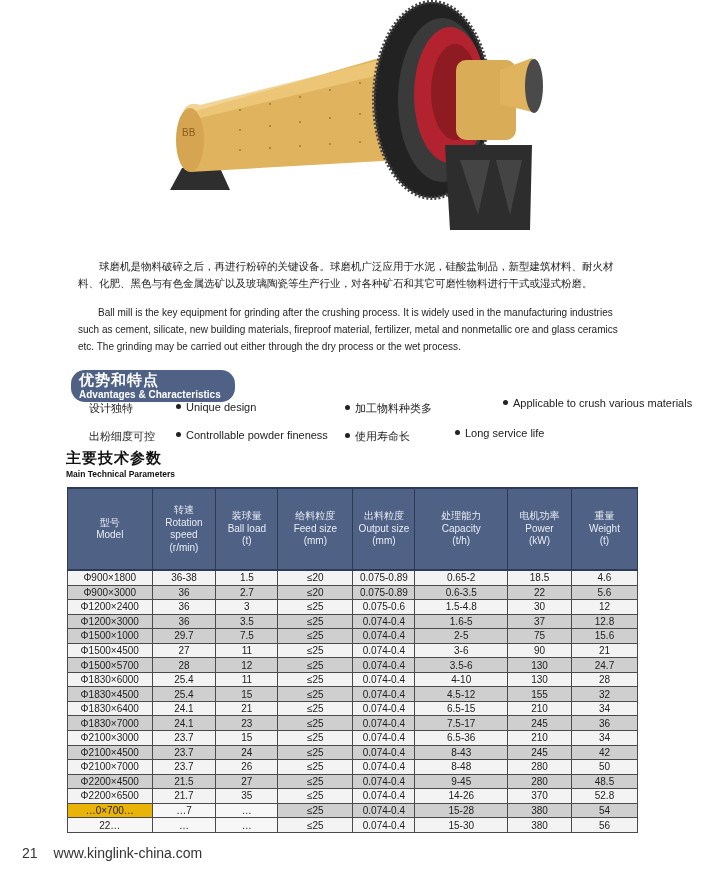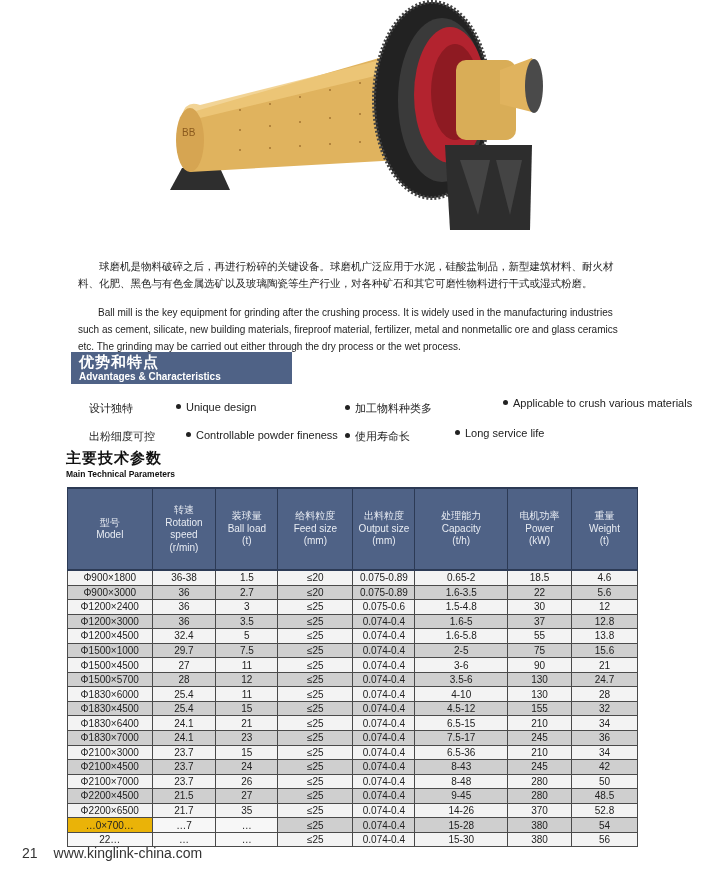--- a/index.html
+++ b/index.html
@@ -2,21 +2,21 @@
 <html><head>
 <meta charset="utf-8">
 <style>
   html, body { margin:0; padding:0; background:#ffffff; }
   body { width:702px; height:875px; position:relative; overflow:hidden;
          font-family:"Liberation Sans", "DejaVu Sans", sans-serif; color:#222; }
   .hero { position:absolute; left:160px; top:0; width:390px; height:235px; }
   .intro { position:absolute; left:66px; top:246px; width:576px; font-size:10.5px; line-height:17px; color:#1d1d1d; }
   .intro p { margin:12px; text-indent:2em; }
   .intro p.en { font-size:10px; line-height:17px; margin-top:0; }
-  .banner { position:absolute; left:71px; top:352px; width:221px; height:32px; background:#4f6286; color:#fff; }
+  .banner { position:absolute; left:71px; top:370px; width:164px; height:32px; background:#4f6286; color:#fff;border-radius:14px; }
   .banner .cn { position:absolute; left:8px; top:1px; font-size:15px; font-weight:bold; letter-spacing:1px; }
   .banner .en { position:absolute; left:8px; top:19px; font-size:10px; font-weight:bold; }
   .feat { position:absolute; font-size:11px; color:#222; white-space:nowrap; }
   .feat .dot { display:inline-block; width:5px; height:5px; border-radius:50%; background:#222; margin-right:5px; vertical-align:middle; position:relative; top:-2px; }
   .sec-title { position:absolute; left:66px; top:449px; }
   .sec-title .cn { font-size:15px; font-weight:bold; color:#111; letter-spacing:1px; }
   .sec-title .en { font-size:8.5px; font-weight:bold; color:#111; margin-top:1px; }
   table.params { position:absolute; left:67px; top:487px; width:571px; border-collapse:collapse; font-size:10px; color:#222; }
   table.params th { background:#4f6286; color:#e8ecf3; font-weight:normal; font-size:10px; line-height:12.5px;
                     border-left:1px solid #2c3a55; border-right:1px solid #2c3a55; border-top:2px solid #2c3a55; height:80px; padding:0 2px; vertical-align:middle; }
@@ -84,21 +84,21 @@
   <div class="cn">优势和特点</div>
   <div class="en">Advantages &amp; Characteristics</div>
 </div>
 
 <div class="feat" style="left:89px; top:401px;">设计独特</div>
 <div class="feat" style="left:176px; top:401px;"><span class="dot"></span><span>Unique design</span></div>
 <div class="feat" style="left:345px; top:401px;"><span class="dot"></span><span>加工物料种类多</span></div>
 <div class="feat" style="left:455px; top:397px;padding-left:48px;"><span class="dot"></span><span>Applicable to crush various materials</span></div>
 
 <div class="feat" style="left:89px; top:429px;">出粉细度可控</div>
-<div class="feat" style="left:186px; top:429px;"><span class="dot"></span><span>Controllable powder fineness</span></div>
+<div class="feat" style="left:176px; top:429px;"><span class="dot"></span><span>Controllable powder fineness</span></div>
 <div class="feat" style="left:345px; top:429px;text-align:center;"><span class="dot"></span><span>使用寿命长</span></div>
 <div class="feat" style="left:455px; top:427px;"><span class="dot"></span><span>Long service life</span></div>
 
 <div class="sec-title">
   <div class="cn">主要技术参数</div>
   <div class="en">Main Technical Parameters</div>
 </div>
 
 <table class="params">
   <colgroup>
@@ -164,21 +164,21 @@
         <td>0.65-2</td>
         <td>18.5</td>
         <td>4.6</td>
       </tr>
       <tr class="even">
         <td>Φ900×3000</td>
         <td>36</td>
         <td>2.7</td>
         <td>≤20</td>
         <td>0.075-0.89</td>
-        <td>1.6-3.5</td>
+        <td>0.6-3.5</td>
         <td>22</td>
         <td>5.6</td>
       </tr>
       <tr class="odd">
         <td>Φ1200×2400</td>
         <td>36</td>
         <td>3</td>
         <td>≤25</td>
         <td>0.075-0.6</td>
         <td>1.5-4.8</td>
@@ -188,30 +188,20 @@
       <tr class="even">
         <td>Φ1200×3000</td>
         <td>36</td>
         <td>3.5</td>
         <td>≤25</td>
         <td>0.074-0.4</td>
         <td>1.6-5</td>
         <td>37</td>
         <td>12.8</td>
       </tr>
-      <tr class="odd">
-        <td>Φ1200×4500</td>
-        <td>32.4</td>
-        <td>5</td>
-        <td>≤25</td>
-        <td>0.074-0.4</td>
-        <td>1.6-5.8</td>
-        <td>55</td>
-        <td>13.8</td>
-      </tr>
       <tr class="even">
         <td>Φ1500×1000</td>
         <td>29.7</td>
         <td>7.5</td>
         <td>≤25</td>
         <td>0.074-0.4</td>
         <td>2-5</td>
         <td>75</td>
         <td>15.6</td>
       </tr>

